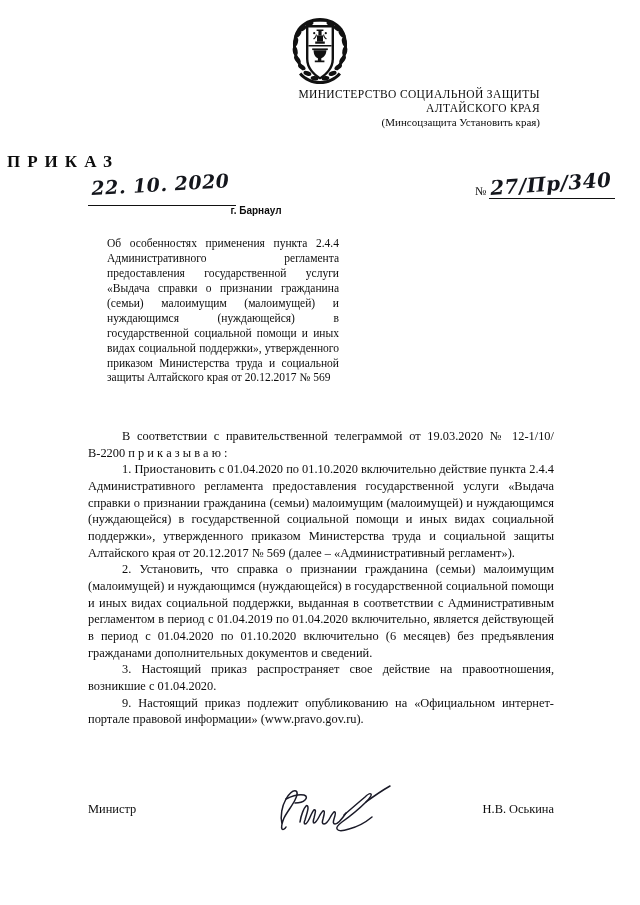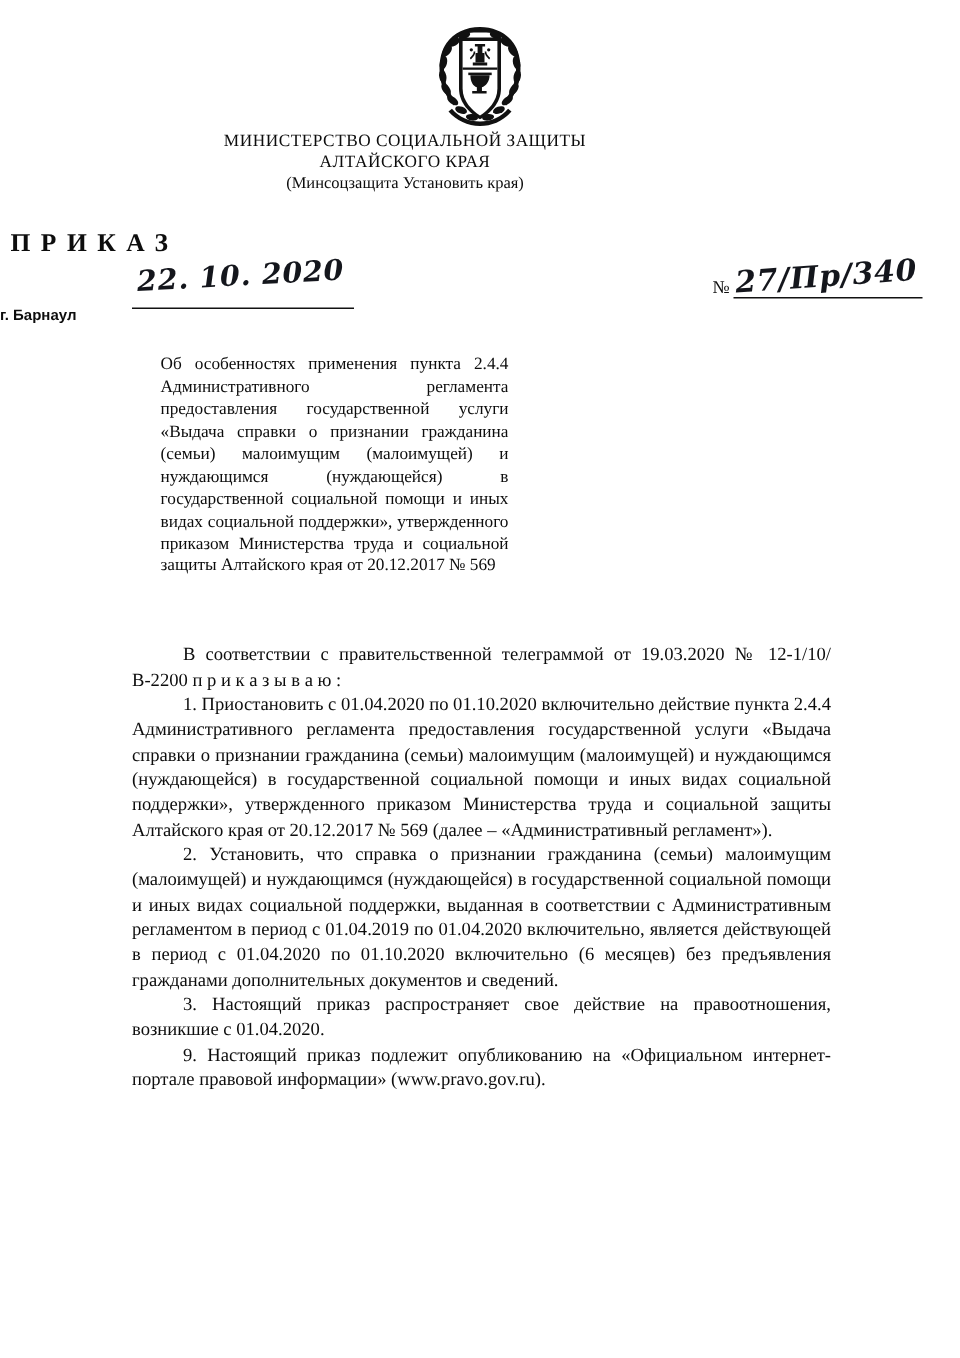--- a/index.html
+++ b/index.html
@@ -32,21 +32,21 @@
     height: 70px;
     display: block;
   }
 
   
   .ministry {
     position: absolute;
     left: 0;
     top: 88px;
     width: 540px;
-    text-align: center;
+    text-align: right;
     line-height: 1.18;
   }
   .ministry .l1,
   .ministry .l2 {
     font-size: 11.5px;
     letter-spacing: 0.35px;
     white-space: nowrap;
   }
   .ministry .l3 {
     font-size: 11px;
@@ -133,20 +133,21 @@
   }
   .reg-no .hand {
     font-size: 20px;
     transform: rotate(-4deg);
   }
   .city {
     position: absolute;
     left: 0;
     top: 205px;
     width: 512px;
+    text-align: center;
     font-family: "Liberation Sans", "DejaVu Sans", sans-serif;
     font-size: 10px;
     font-weight: bold;
   }
 
   
   .subject {
     position: absolute;
     left: 88px;
     top: 236px;
@@ -291,14 +292,27 @@
   <div class="subject">Об особенностях применения пункта 2.4.4 Административного регламента предоставления государственной услуги «Выдача справки о признании гражданина (семьи) малоимущим (малоимущей) и нуждающимся (нуждающейся) в государственной социальной помощи и иных видах социальной поддержки», утвержденного приказом Министерства труда и социальной защиты Алтайского края от 20.12.2017 № 569</div>
 
   <div class="body">
     <p class="ind">В соответствии с правительственной телеграммой от 19.03.2020 № 12-1/10/В-2200 п р и к а з ы в а ю :</p>
     <p class="ind">1. Приостановить с 01.04.2020 по 01.10.2020 включительно действие пункта 2.4.4 Административного регламента предоставления государственной услуги «Выдача справки о признании гражданина (семьи) малоимущим (малоимущей) и нуждающимся (нуждающейся) в государственной социальной помощи и иных видах социальной поддержки», утвержденного приказом Министерства труда и социальной защиты Алтайского края от 20.12.2017 № 569 (далее – «Административный регламент»).</p>
     <p class="ind">2. Установить, что справка о признании гражданина (семьи) малоимущим (малоимущей) и нуждающимся (нуждающейся) в государственной социальной помощи и иных видах социальной поддержки, выданная в соответствии с Административным регламентом в период с 01.04.2019 по 01.04.2020 включительно, является действующей в период с 01.04.2020 по 01.10.2020 включительно (6 месяцев) без предъявления гражданами дополнительных документов и сведений.</p>
     <p class="ind">3. Настоящий приказ распространяет свое действие на правоотношения, возникшие с 01.04.2020.</p>
     <p class="ind">9. Настоящий приказ подлежит опубликованию на «Официальном интернет-портале правовой информации» (www.pravo.gov.ru).</p>
   </div>
 
+  <div class="sig">
+    <span class="role">Министр</span>
+    <svg class="autograph" viewBox="0 0 150 58">
+      <g fill="none" stroke="#1a1a28" stroke-width="1.5" stroke-linecap="round" stroke-linejoin="round">
+        <path d="M12 42c-2-8 0-18 4-25 3-5 7-9 10-8 2 1 1 5-1 9-3 6-8 12-11 18-2 5-3 9-2 11 1 1 3 0 4-2"></path>
+        <path d="M16 17c6-3 13-5 18-4 3 1 3 3 1 5-2 2-6 3-10 3"></path>
+        <path d="M30 40c1-7 4-14 6-16 1-1 2 0 2 2 0 3-2 8-3 12-1 2-1 4 0 4 2 0 4-4 6-9 2-4 3-6 4-5 1 0 0 4-1 8-1 3-1 5 0 5 2 0 4-4 6-8 2-3 3-5 4-4 1 1 0 4-1 8-1 3-1 5 1 5 2 0 5-4 7-8 2-3 3-5 4-4 1 1 0 4-1 7-1 3-1 5 1 5 3 0 7-5 11-11"></path>
+        <path d="M74 33c7-6 15-13 21-18 3-3 5-4 6-3 1 1-1 4-5 8-7 7-17 15-24 20-4 3-6 5-5 7 1 2 6 2 12 0 8-2 17-7 23-12"></path>
+        <path d="M96 20c8-6 17-12 24-16"></path>
+      </g>
+    </svg>
+    <span class="name">Н.В. Оськина</span>
+  </div>
 
 </div>
 
 </body></html>

